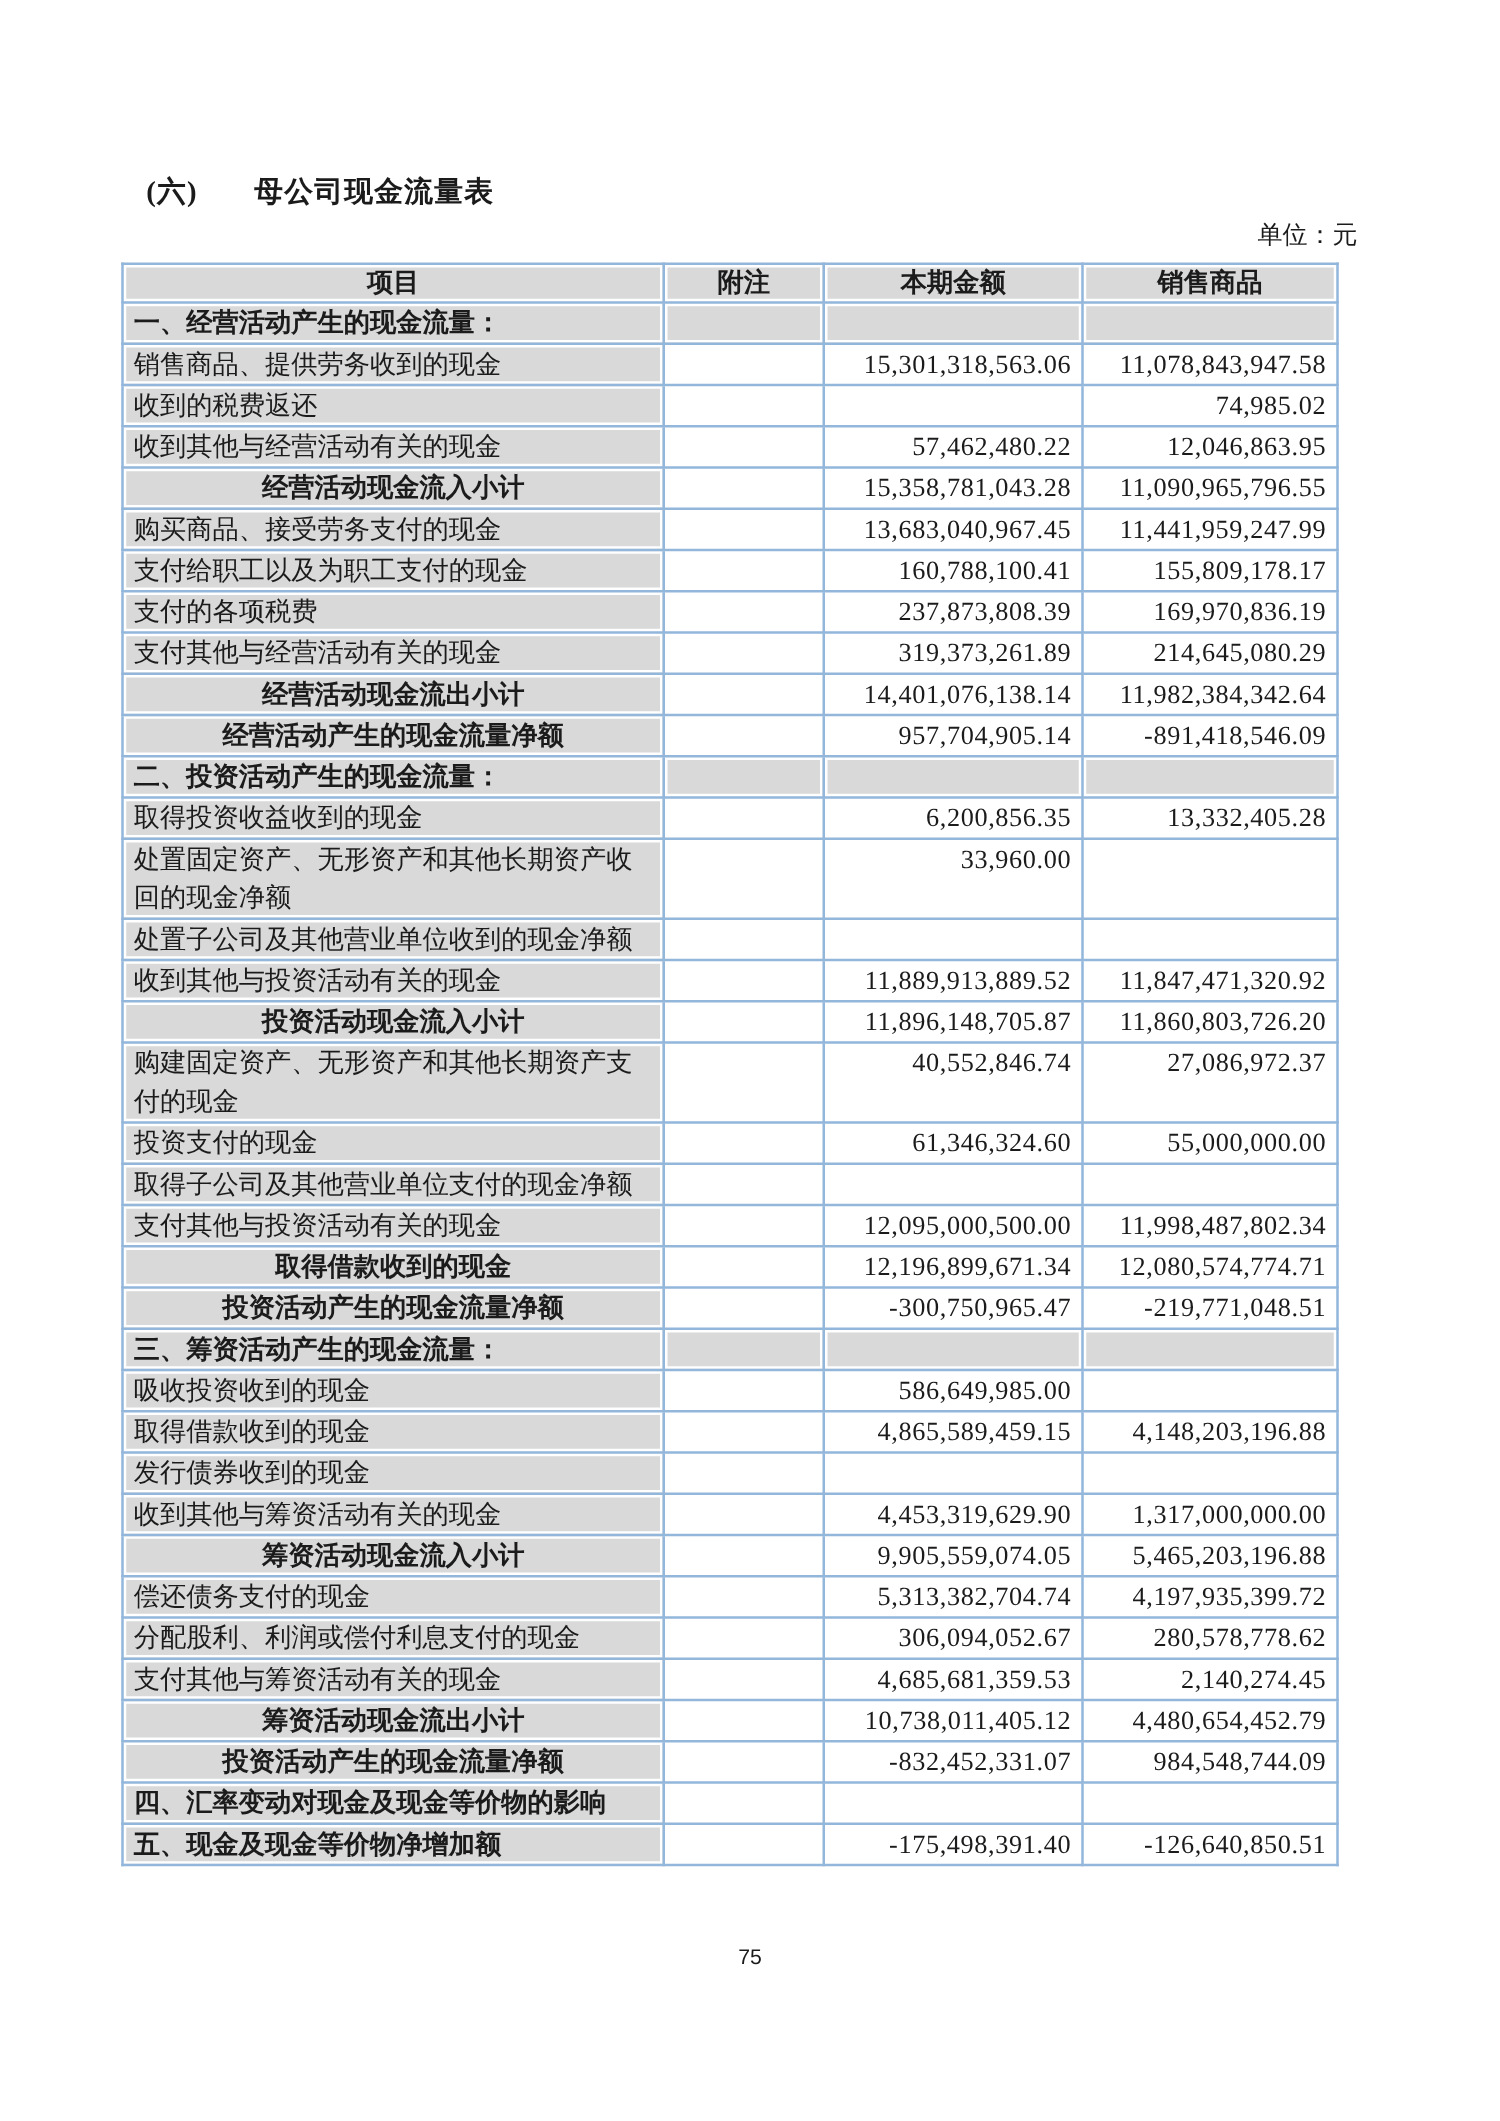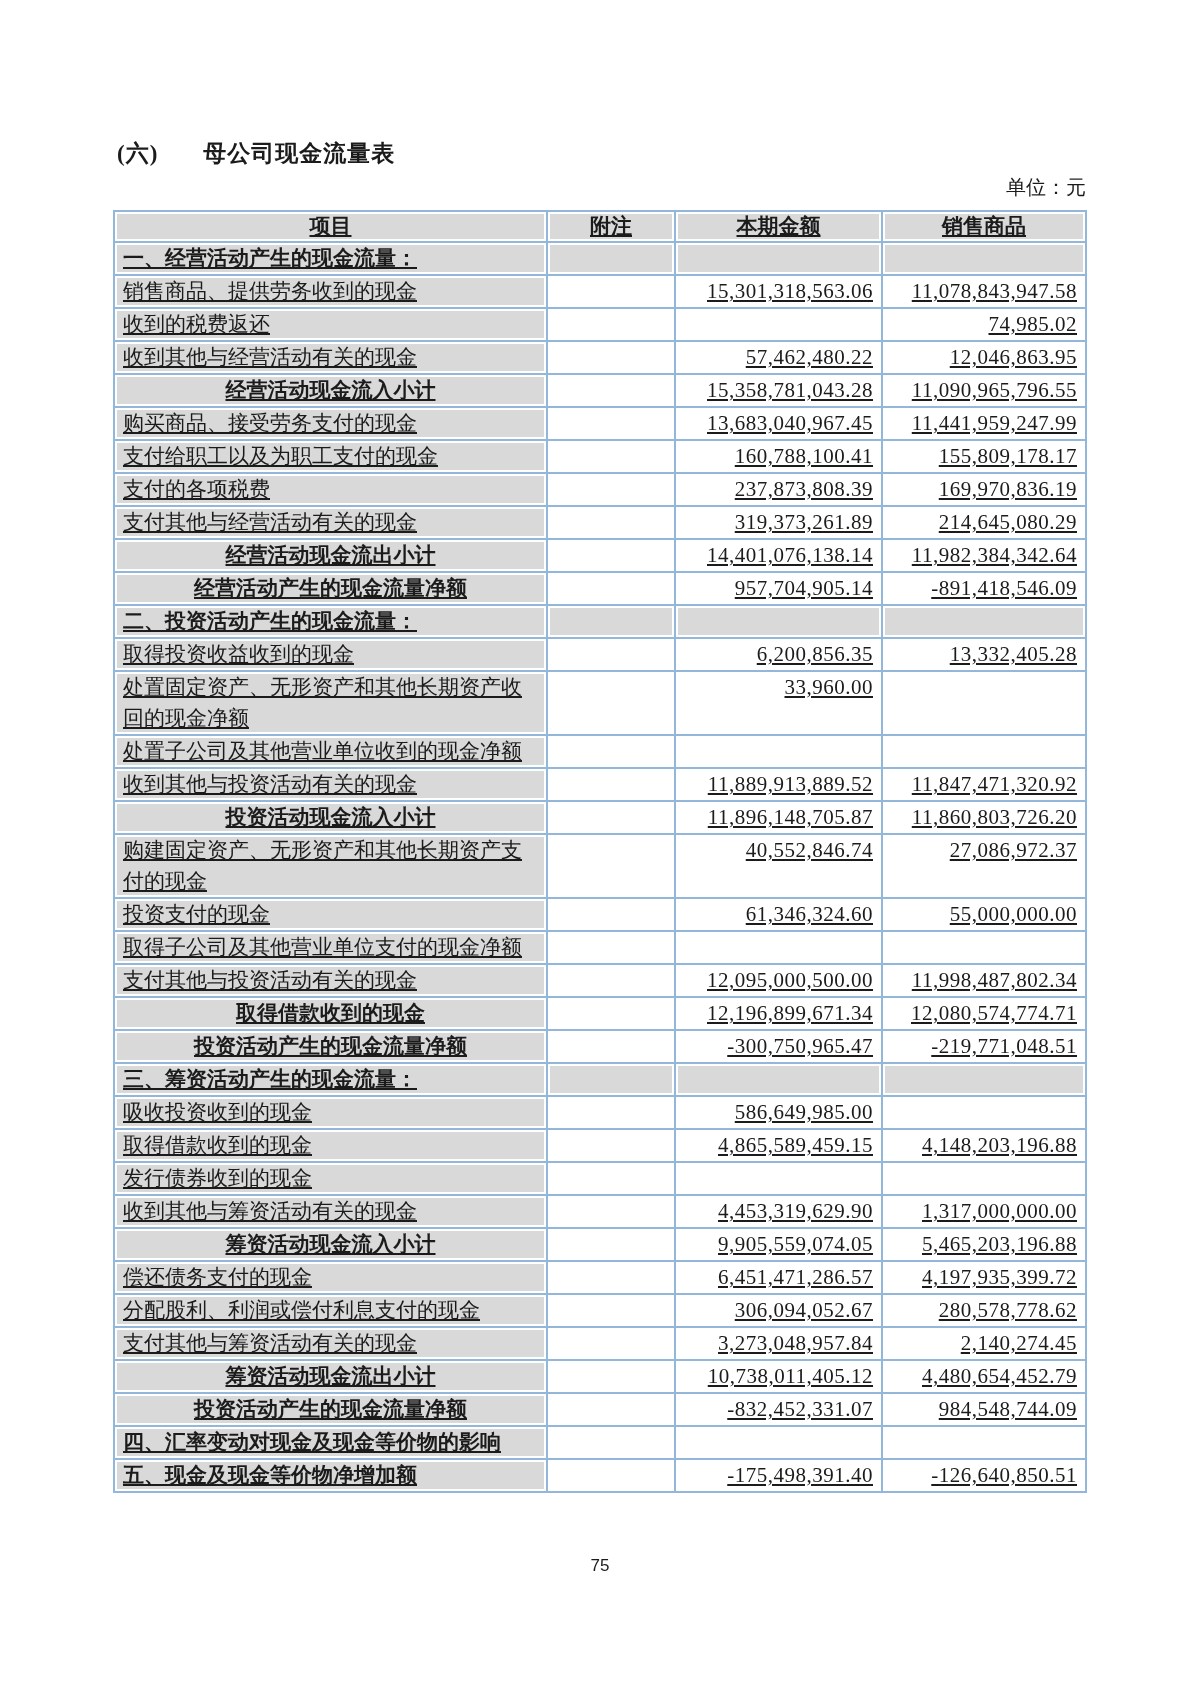--- a/index.html
+++ b/index.html
@@ -27,26 +27,25 @@
   .unit-row {
     position: absolute;
     left: 0;
     top: 174px;
     width: 1086px;
     text-align: right;
     font-size: 20px;
   }
   table.cashflow {
     position: absolute;
-    left: 113px;
+    left: 97px;
     top: 210px;
     width: 972px;
     border-collapse: collapse;
     table-layout: fixed;
-    text-decoration: underline;
   }
   table.cashflow th, table.cashflow td {
     border: 2px solid #93b6db;
     font-size: 21px;
     overflow: hidden;
   }
   table.cashflow th {
     background: #d9d9d9;
     box-shadow: inset 0 0 0 2px #ffffff;
     font-weight: bold;
@@ -288,33 +287,33 @@
         </tr>
         <tr class="row-subtotal">
           <td class="item">筹资活动现金流入小计</td>
           <td class="note"></td>
           <td class="amount current">9,905,559,074.05</td>
           <td class="amount prior">5,465,203,196.88</td>
         </tr>
         <tr class="row-data">
           <td class="item">偿还债务支付的现金</td>
           <td class="note"></td>
-          <td class="amount current">6,451,471,286.57</td>
+          <td class="amount current">5,313,382,704.74</td>
           <td class="amount prior">4,197,935,399.72</td>
         </tr>
         <tr class="row-data">
           <td class="item">分配股利、利润或偿付利息支付的现金</td>
           <td class="note"></td>
           <td class="amount current">306,094,052.67</td>
           <td class="amount prior">280,578,778.62</td>
         </tr>
         <tr class="row-data">
           <td class="item">支付其他与筹资活动有关的现金</td>
           <td class="note"></td>
-          <td class="amount current">3,273,048,957.84</td>
+          <td class="amount current">4,685,681,359.53</td>
           <td class="amount prior">2,140,274.45</td>
         </tr>
         <tr class="row-subtotal">
           <td class="item">筹资活动现金流出小计</td>
           <td class="note"></td>
           <td class="amount current">10,738,011,405.12</td>
           <td class="amount prior">4,480,654,452.79</td>
         </tr>
         <tr class="row-subtotal">
           <td class="item">投资活动产生的现金流量净额</td>

